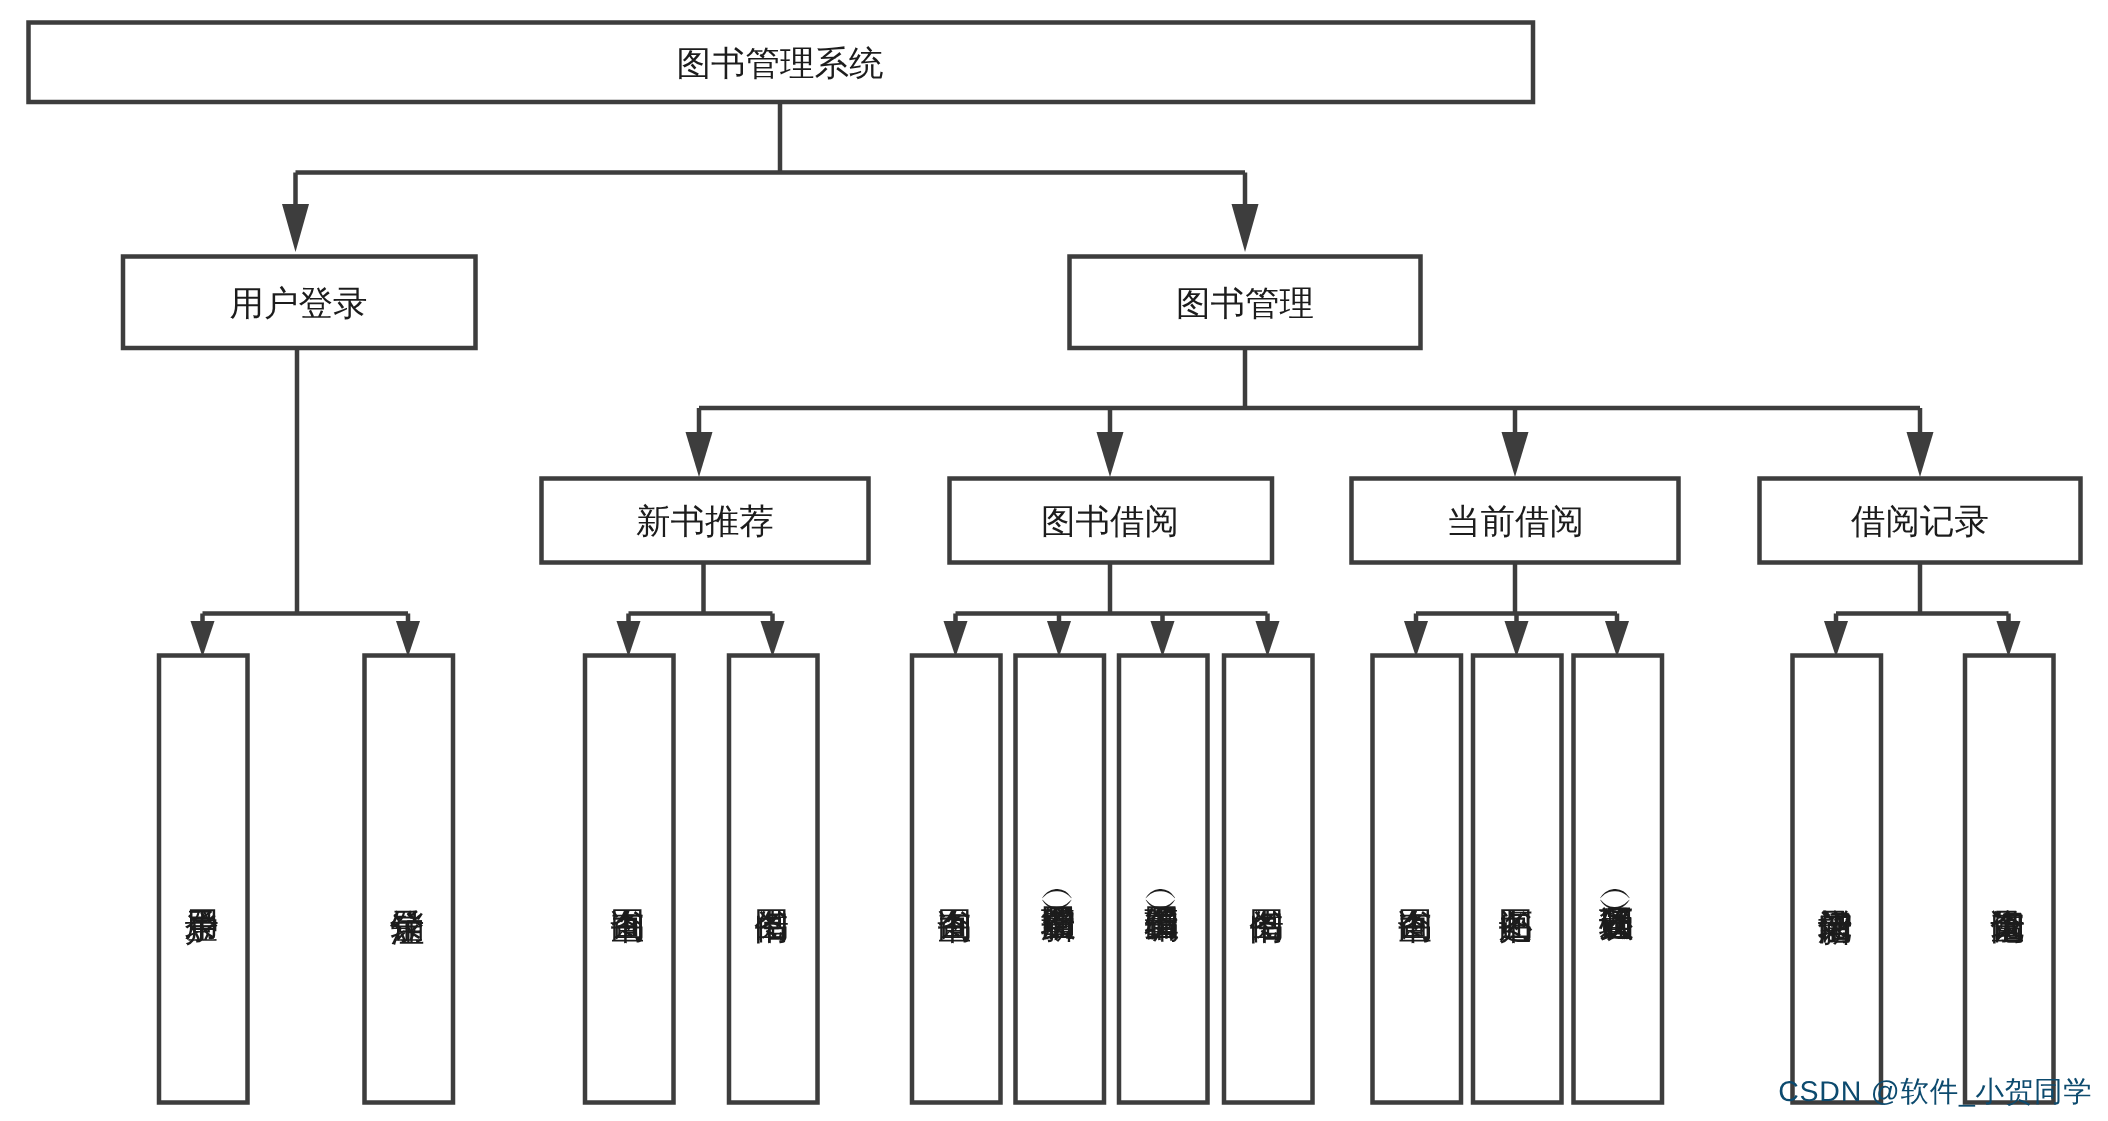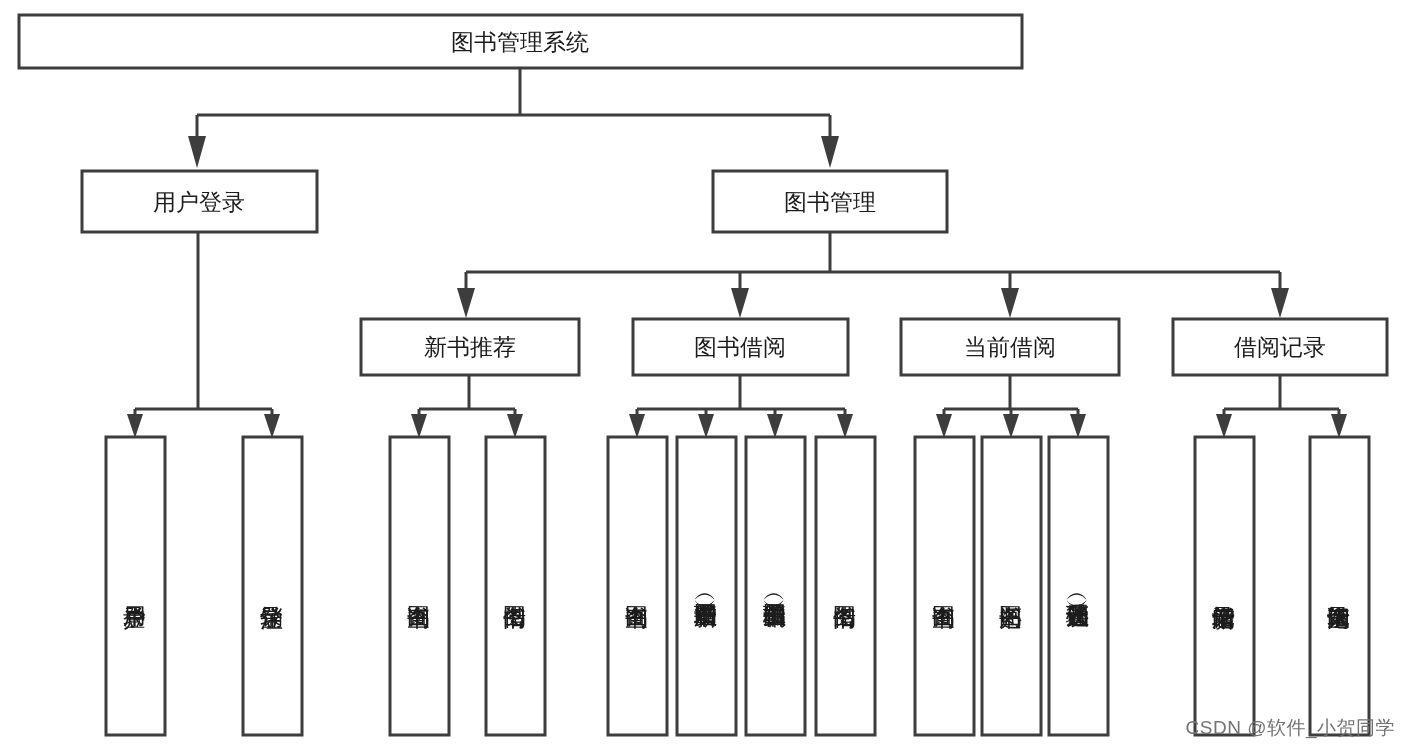--- a/index.html
+++ b/index.html
@@ -57,21 +57,21 @@
     text-orientation: upright;
     glyph-orientation-vertical: 0;
     dominant-baseline: central;
   }
   .watermark-text {
     position: absolute;
     right: 10px;
     bottom: 6px;
     font-family: "Liberation Sans", "DejaVu Sans", sans-serif;
     font-size: 19px;
-    color: #737373;
+    color: #0c4a6e;
     letter-spacing: 0.5px;
     white-space: nowrap;
     pointer-events: none;
   }
 </style>
 </head>
 <body>
 
 <div id="diagram-root">
 

